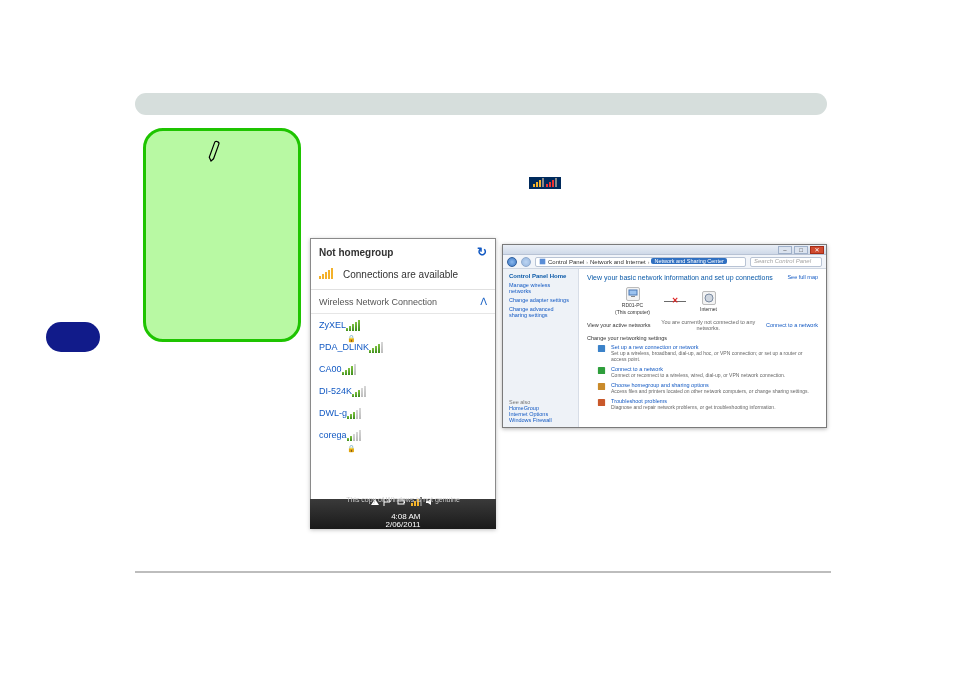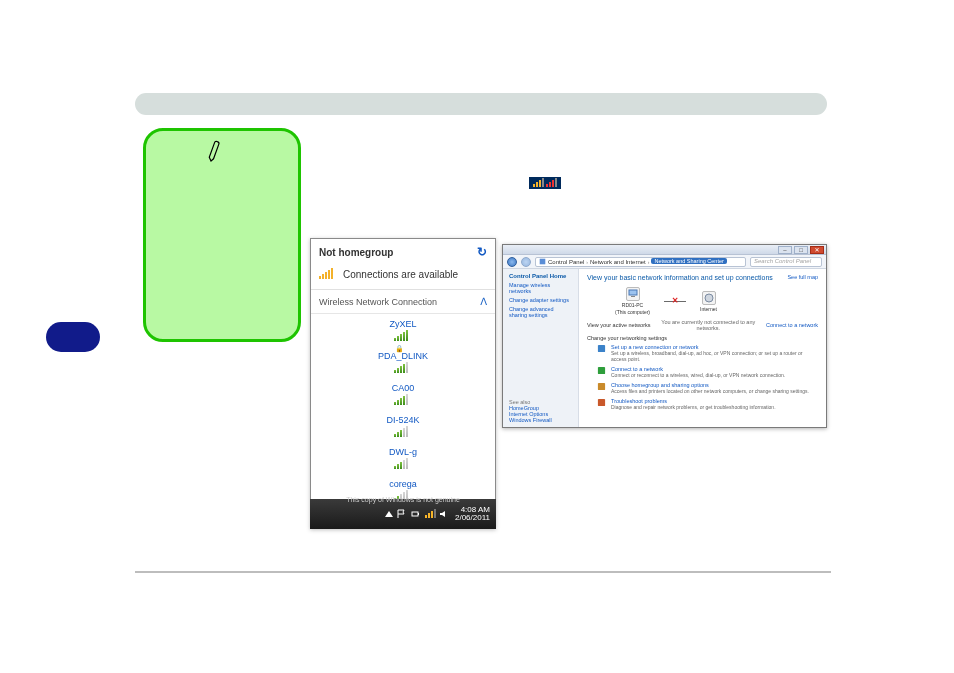--- a/index.html
+++ b/index.html
@@ -24,26 +24,26 @@
 
   
   .wifi { position: absolute; left: 310px; top: 238px; width: 186px; height: 291px; border: 1px solid #8a8a8a; background: #fff; font-size: 10px; box-shadow: 0 1px 4px rgba(0,0,0,.25); }
   .wifi .header { padding: 6px 8px 4px; font-weight: 600; font-size: 10px; color: #333; display:flex; justify-content:space-between; align-items:center;}
   .wifi .refresh { color:#1259c3; font-size:12px; }
   .wifi .subrow { padding: 4px 8px 8px; display: flex; align-items: center; gap: 6px; border-bottom: 1px solid #e0e0e0; }
   .wifi .subrow .sig { width: 18px; height: 14px; }
   .wifi .sectitle { padding: 6px 8px; font-size: 9px; color: #555; border-bottom: 1px solid #e6e6e6; display:flex; justify-content:space-between; align-items:center;text-align:right;}
   .wifi .sectitle .chev { color:#2066c6; font-size:10px;}
   .wifi .list { }
-  .wifi .item { padding: 5px 8px; display: flex; justify-content: space-between; align-items: center; color: #1259c3; font-size: 9px; flex-direction: column; }
+  .wifi .item { padding: 5px 8px; display: flex; align-items: center; color: #1259c3; font-size: 9px; }
   .wifi .item .sig { width: 18px; height: 12px; }
   .wifi .footer { position:absolute; bottom:0; left:0; right:0; padding: 7px 0; text-align: center; border-top: 1px solid #d6d6d6; color: #1259c3; font-size: 9px; background:#f7f7f7;}
 
   
-  .taskbar { position: absolute; left: 310px; top: 499px; width: 186px; height: 30px; background: linear-gradient(#3a3a3a,#1a1a1a); color: #fff; display: flex; align-items: center; justify-content: flex-end; padding: 0 6px; gap: 6px; font-size: 8px; }
+  .taskbar { position: absolute; left: 310px; top: 499px; width: 186px; height: 30px; background: linear-gradient(#3a3a3a,#1a1a1a); color: #fff; display: flex; align-items: center; justify-content: flex-end; padding: 0 6px; gap: 6px; font-size: 8px; flex-direction: column; }
   .taskbar .overlay { position:absolute; left:0; right:0; top:-3px; text-align:center; color:#ccc; font-size:7px;}
   .taskbar .icons { display:flex; gap:4px; align-items:center;}
   .taskbar .tri { width:0;height:0;border-left:4px solid transparent;border-right:4px solid transparent;border-bottom:6px solid #fff;}
   .taskbar .ico { width:10px; height:10px; display:inline-block;}
   .taskbar .clock { text-align: right; line-height: 1; }
 
   
   .cp { position: absolute; left: 502px; top: 244px; width: 325px; height: 184px; border: 1px solid #7a7a7a; background: #fff; font-size: 6px; box-shadow: 0 1px 4px rgba(0,0,0,.3); }
   .cp .titlebar { height: 10px; background: linear-gradient(#e9eef6,#cfd9e8); border-bottom: 1px solid #b7c2d4; display: flex; justify-content: flex-end; align-items:center; padding-right:2px; gap:2px;}
   .cp .winbtn { width:14px; height:8px; background:#dbe3ef; border:1px solid #9fb0c9; font-size:6px; text-align:center; line-height:6px;}

